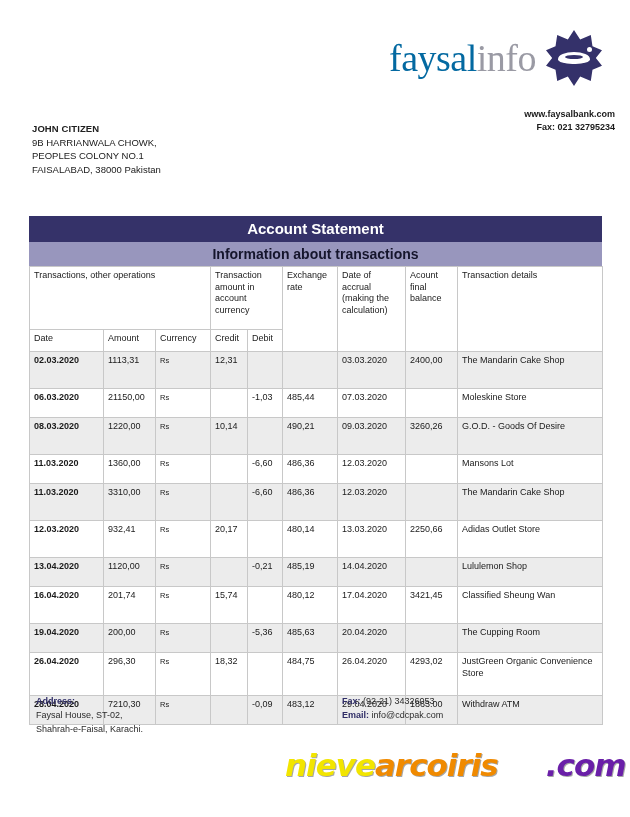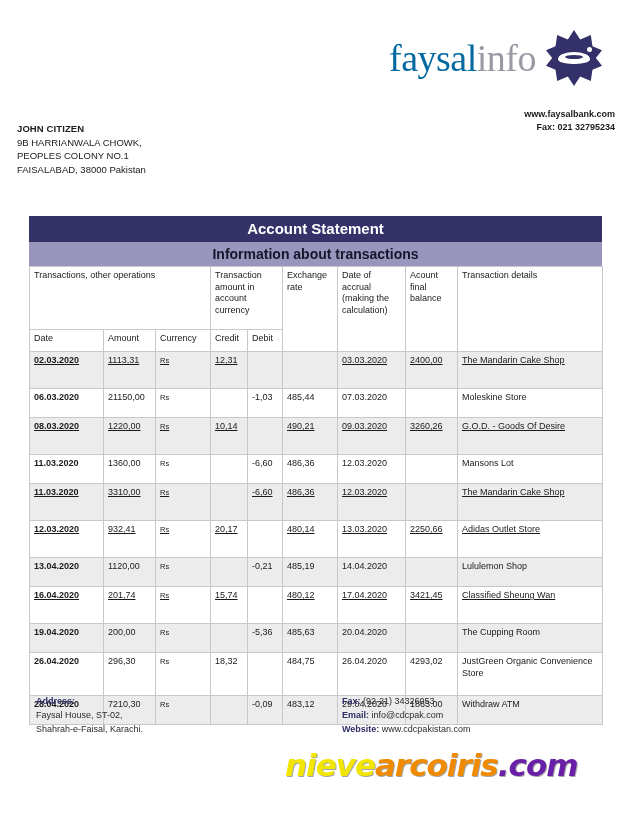--- a/index.html
+++ b/index.html
@@ -87,21 +87,21 @@
     top: 108px;
     text-align: right;
     font-size: 9px;
     font-weight: bold;
     line-height: 13px;
     color: #1a1a1a;
   }
 
   .recipient {
     position: absolute;
-    left: 17px;
+    left: 32px;
     top: 122px;
     font-size: 9.5px;
     line-height: 13.5px;
     color: #202020;
   }
   .recipient .name {
     font-weight: bold;
     letter-spacing: 0.1px;
   }
 
@@ -166,21 +166,21 @@
   col.c-debit   { width: 35px; }
   col.c-rate    { width: 55px; }
   col.c-accrual { width: 68px; }
   col.c-balance { width: 52px; }
   col.c-details { width: 145px; }
 
   tbody tr.stripe td { background: #ececec; }
   tbody tr td.cell-date { font-weight: bold; }
   tbody tr td.cell-currency { font-size: 7.5px; }
   tbody tr td { height: 22px; }
-  tbody tr.tall td { height: 30px; text-decoration: underline; }
+  tbody tr.tall td { height: 30px; }
   tbody tr.xtall td { height: 36px; margin-left: 21px; }
 
   
   .footer {
     position: absolute;
     left: 0;
     top: 694px;
     width: 630px;
     font-size: 9px;
     line-height: 14px;
@@ -209,21 +209,21 @@
     font-size: 31px;
     font-weight: bold;
     font-style: italic;
     letter-spacing: -1px;
     line-height: 34px;
     white-space: nowrap;
     text-shadow: 1px 1px 0 rgba(0,0,0,0.35);
   }
   .watermark .wm-a { color: #f2e500; }
   .watermark .wm-b { color: #f08a00; }
-  .watermark .wm-c { color: #6a1fa8; }
+  .watermark .wm-c { color: #6a1fa8; margin-left: 48px; }
 </style>
 </head>
 <body>
 
 <div class="page-header">
 
   <div class="logo-block">
     <div class="logo-wordmark">
       <span class="w-faysal">faysal</span><span class="w-bank">info</span>
     </div>
@@ -411,19 +411,18 @@
 
 <div class="footer">
   <div class="col-left">
     <div><b>Address:</b></div>
     <div>Faysal House, ST-02,</div>
     <div>Shahrah-e-Faisal, Karachi.</div>
   </div>
   <div class="col-right">
     <div><b>Fax:</b> <span>(92-21) 34326053</span></div>
     <div><b>Email:</b> <span>info@cdcpak.com</span></div>
-    <div><b>Website:</b> <span>www.cdcpakistan.com</span></div>
   </div>
 </div>
 
 <div class="watermark">
   <span class="wm-a">nieve</span><span class="wm-b">arcoiris</span><span class="wm-c">.com</span>
 </div>
 
 </body></html>

